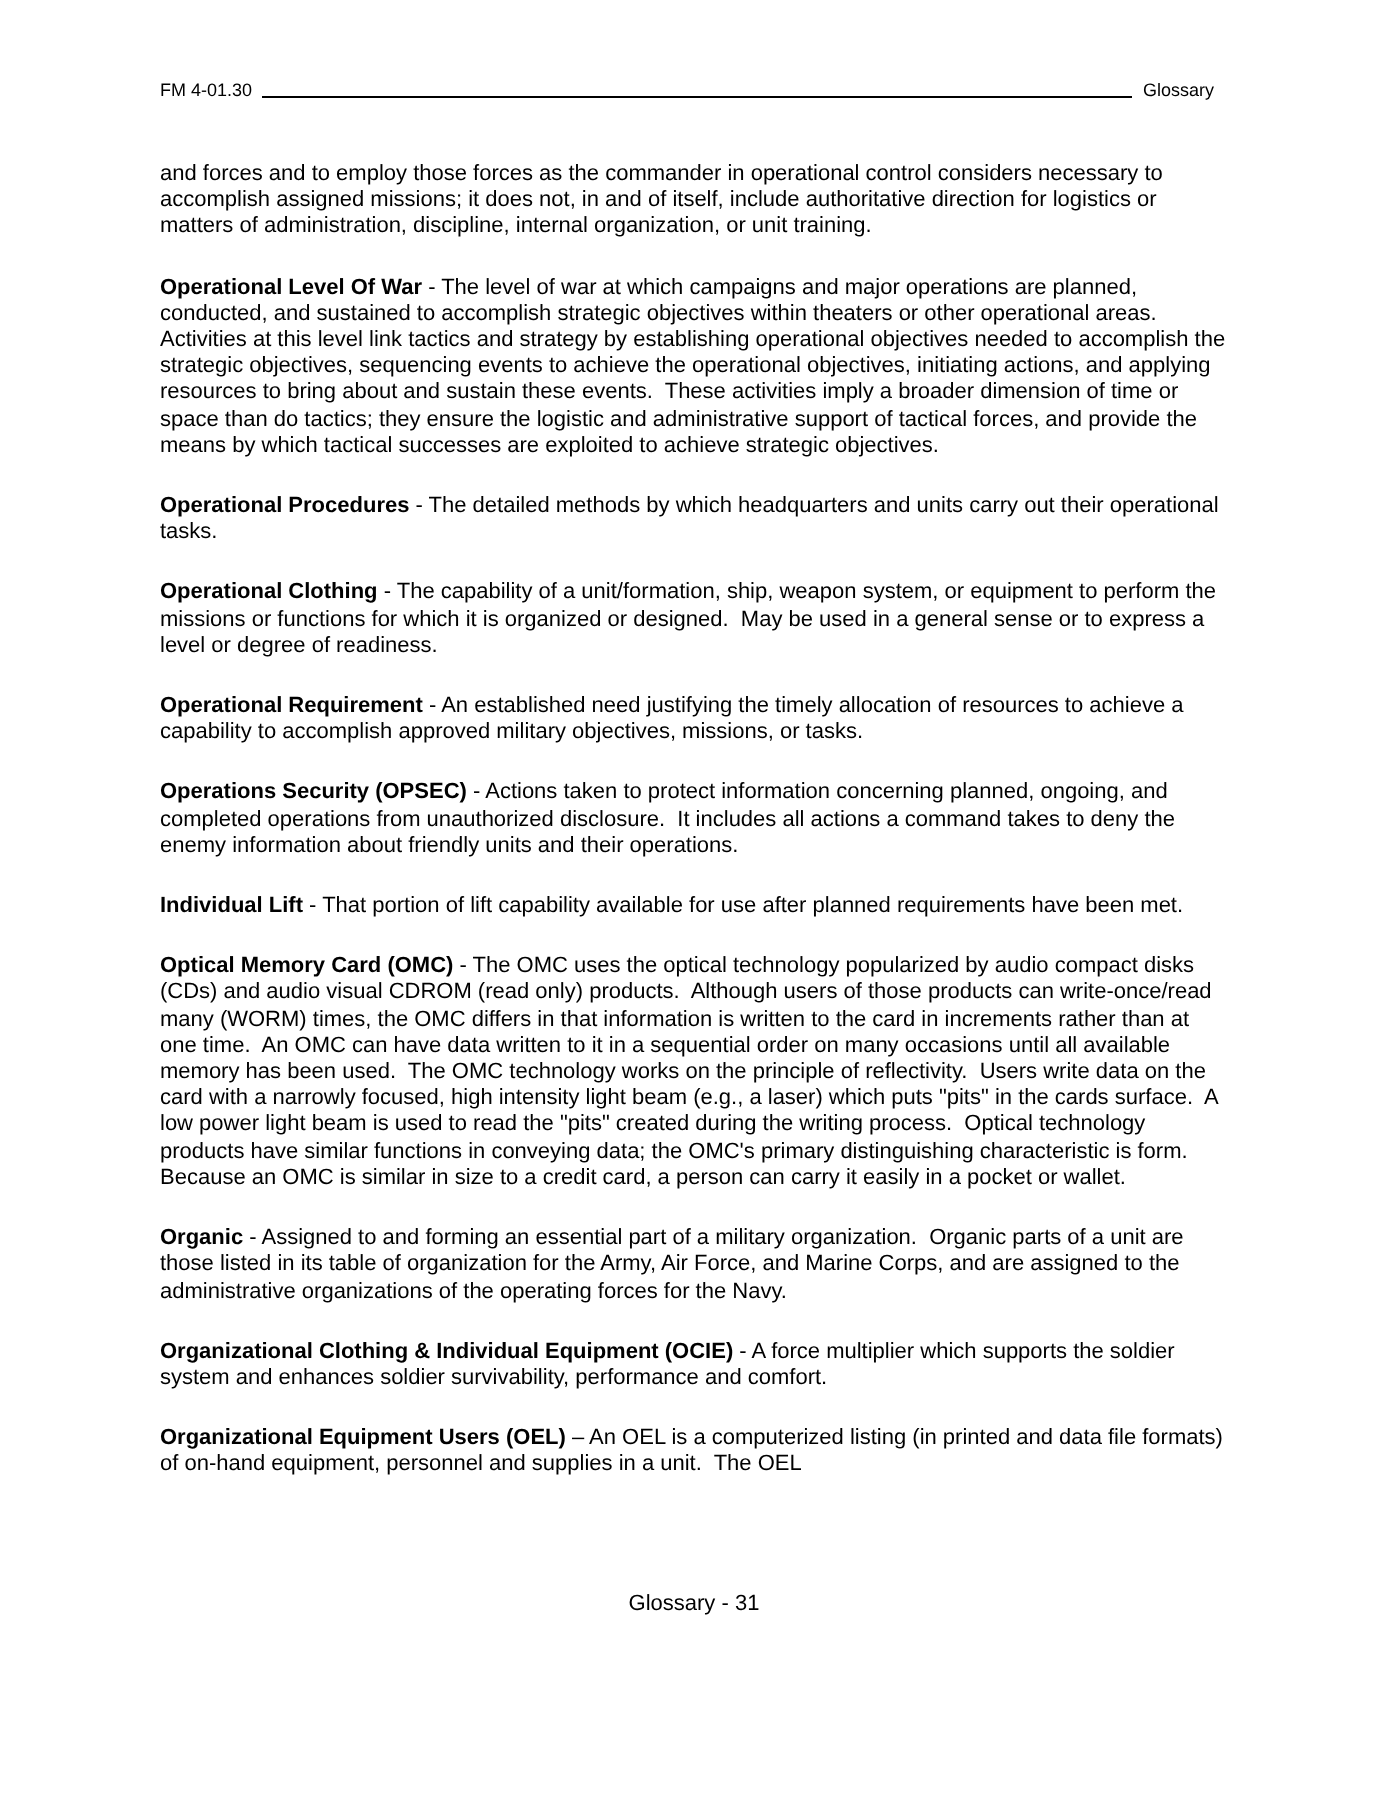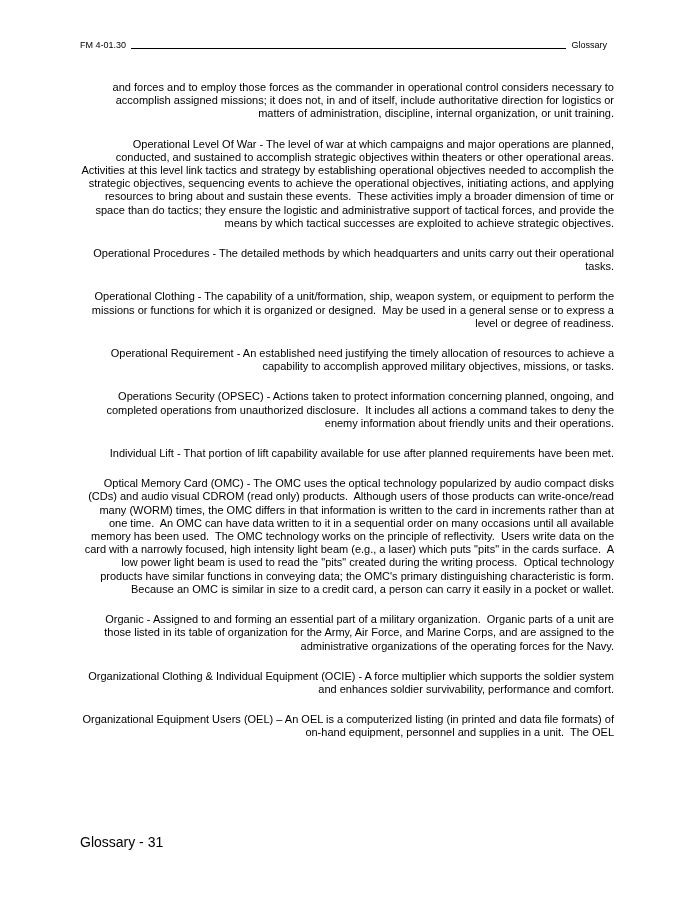--- a/index.html
+++ b/index.html
@@ -39,31 +39,31 @@
     left: 80px;
     top: 81px;
     width: 534px;
     font-size: 11px;
     line-height: 13.2px;
     text-align: left;
   }
   .content p {
     margin: 0 0 17px 0;
     white-space: pre-wrap;
-    text-align: right;
   }
   .entry b {
-    font-weight: normal;
+    font-weight: bold;
   }
   .footer {
     position: absolute;
     left: 80px;
-    top: 834px;
+    top: 796px;
     width: 534px;
-    font-size: 14px;
+    text-align: center;
+    font-size: 11px;
   }
 </style>
 </head>
 <body>
 
 <div class="page">
 
   <div class="header">
     <span>FM 4-01.30</span>
     <span class="header-rule"></span>

